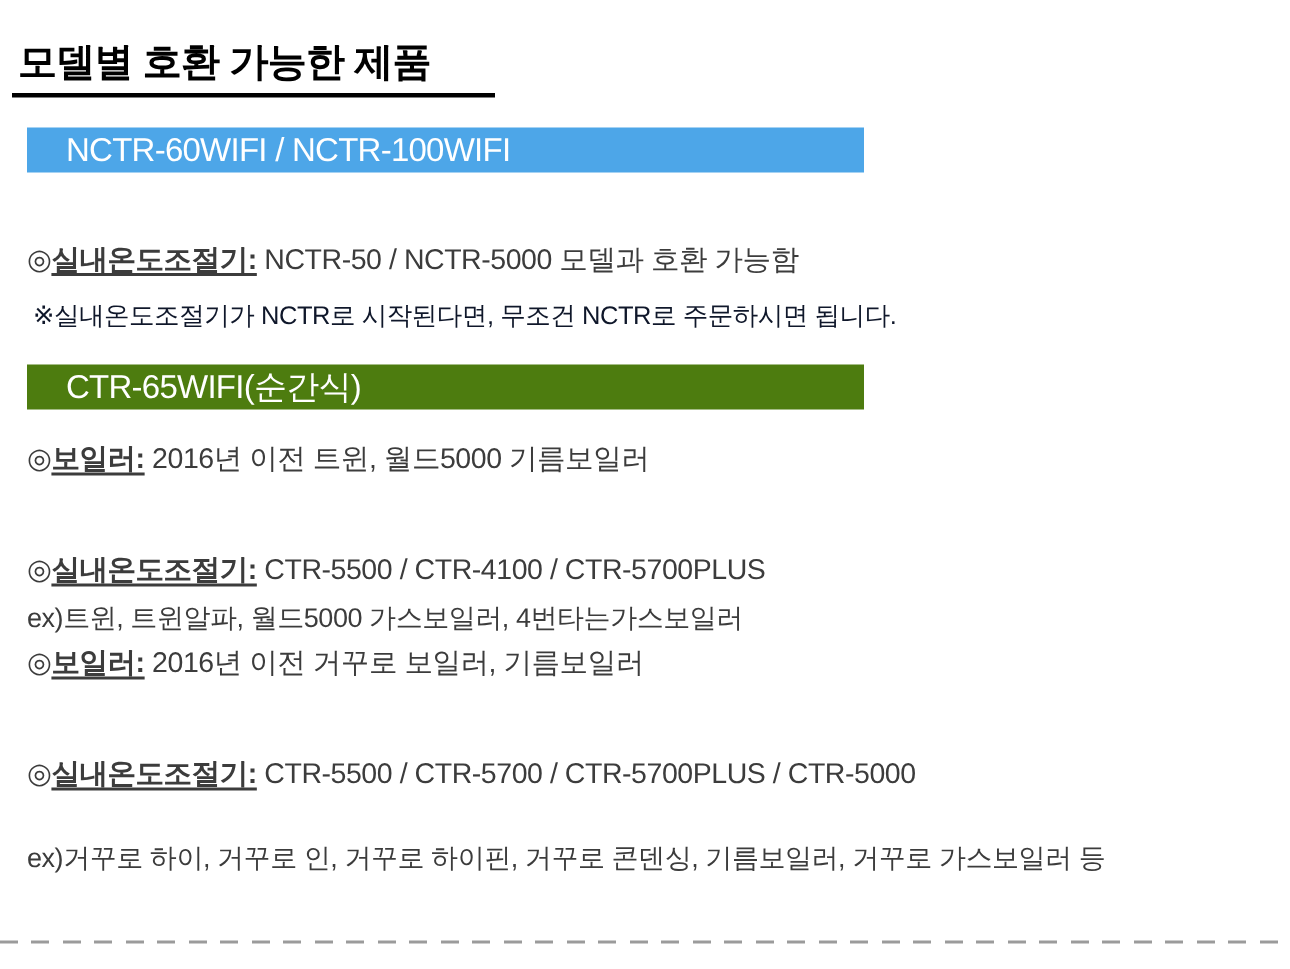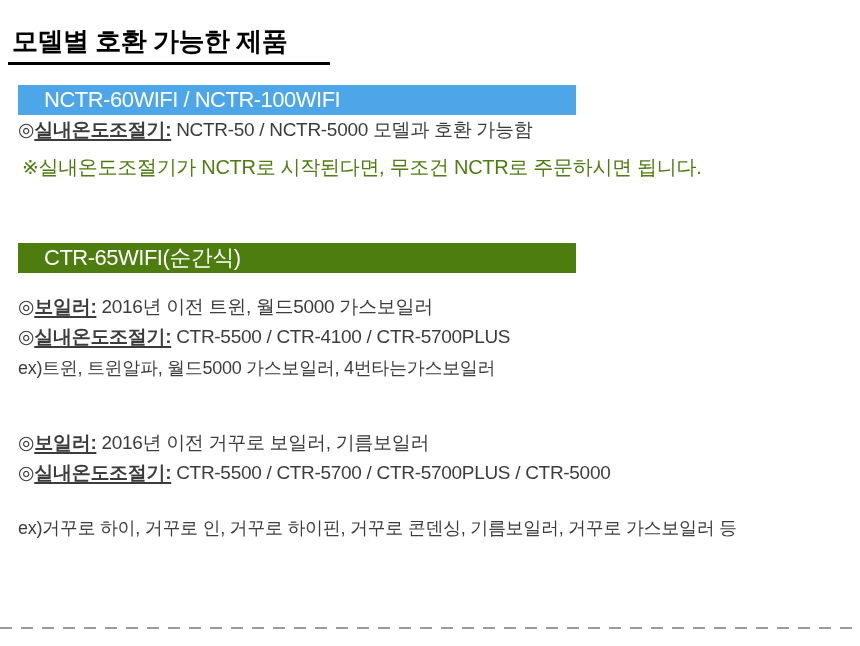--- a/index.html
+++ b/index.html
@@ -41,38 +41,39 @@
     letter-spacing: -0.5px;
     white-space: nowrap;
   }
 
   .line {
     font-size: 19px;
     line-height: 30px;
     color: #3c3c3c;
     letter-spacing: -0.3px;
     white-space: nowrap;
+    margin-top: 44px;
   }
   .first-line { margin-top: 18px; }
   .s2 .first-line { margin-top: 19px; }
 
   .bullet { font-weight: 700; }
   .label {
     font-weight: 700;
     text-decoration: underline;
     text-decoration-thickness: 2px;
     text-underline-offset: 3px;
   }
 
   .note {
     margin-top: 11px;
     margin-left: 4px;
-    font-size: 20px;
+    font-size: 17px;
     line-height: 22px;
-    color: #4d7c0f;
+    color: #0f172a;
     letter-spacing: -0.3px;
     white-space: nowrap;
   }
 
   .example {
     font-size: 18px;
     line-height: 24px;
     color: #3c3c3c;
     letter-spacing: -0.3px;
     white-space: nowrap;
@@ -104,21 +105,21 @@
     <div class="bar" style="background: rgb(77, 166, 232);">NCTR-60WIFI / NCTR-100WIFI</div>
     <div class="line">
       <span class="bullet">◎</span><span class="label">실내온도조절기:</span><span class="rest"> NCTR-50 / NCTR-5000 모델과 호환 가능함</span>
     </div>
     <div class="note">※실내온도조절기가 NCTR로 시작된다면, 무조건 NCTR로 주문하시면 됩니다.</div>
   </div>
 
   <div class="section s2">
     <div class="bar" style="background: #4d7c0f;">CTR-65WIFI(순간식)</div>
     <div class="line first-line">
-      <span class="bullet">◎</span><span class="label">보일러:</span><span class="rest"> 2016년 이전 트윈, 월드5000 가스보일러</span>
+      <span class="bullet">◎</span><span class="label">보일러:</span><span class="rest"> 2016년 이전 트윈, 월드5000 기름보일러</span>
     </div>
     <div class="line">
       <span class="bullet">◎</span><span class="label">실내온도조절기:</span><span class="rest"> CTR-5500 / CTR-4100 / CTR-5700PLUS</span>
     </div>
     <div class="example">ex)트윈, 트윈알파, 월드5000 가스보일러, 4번타는가스보일러</div>
   </div>
 
   <div class="section s3">
     <div class="line first-line">
       <span class="bullet">◎</span><span class="label">보일러:</span><span class="rest"> 2016년 이전 거꾸로 보일러, 기름보일러</span>

